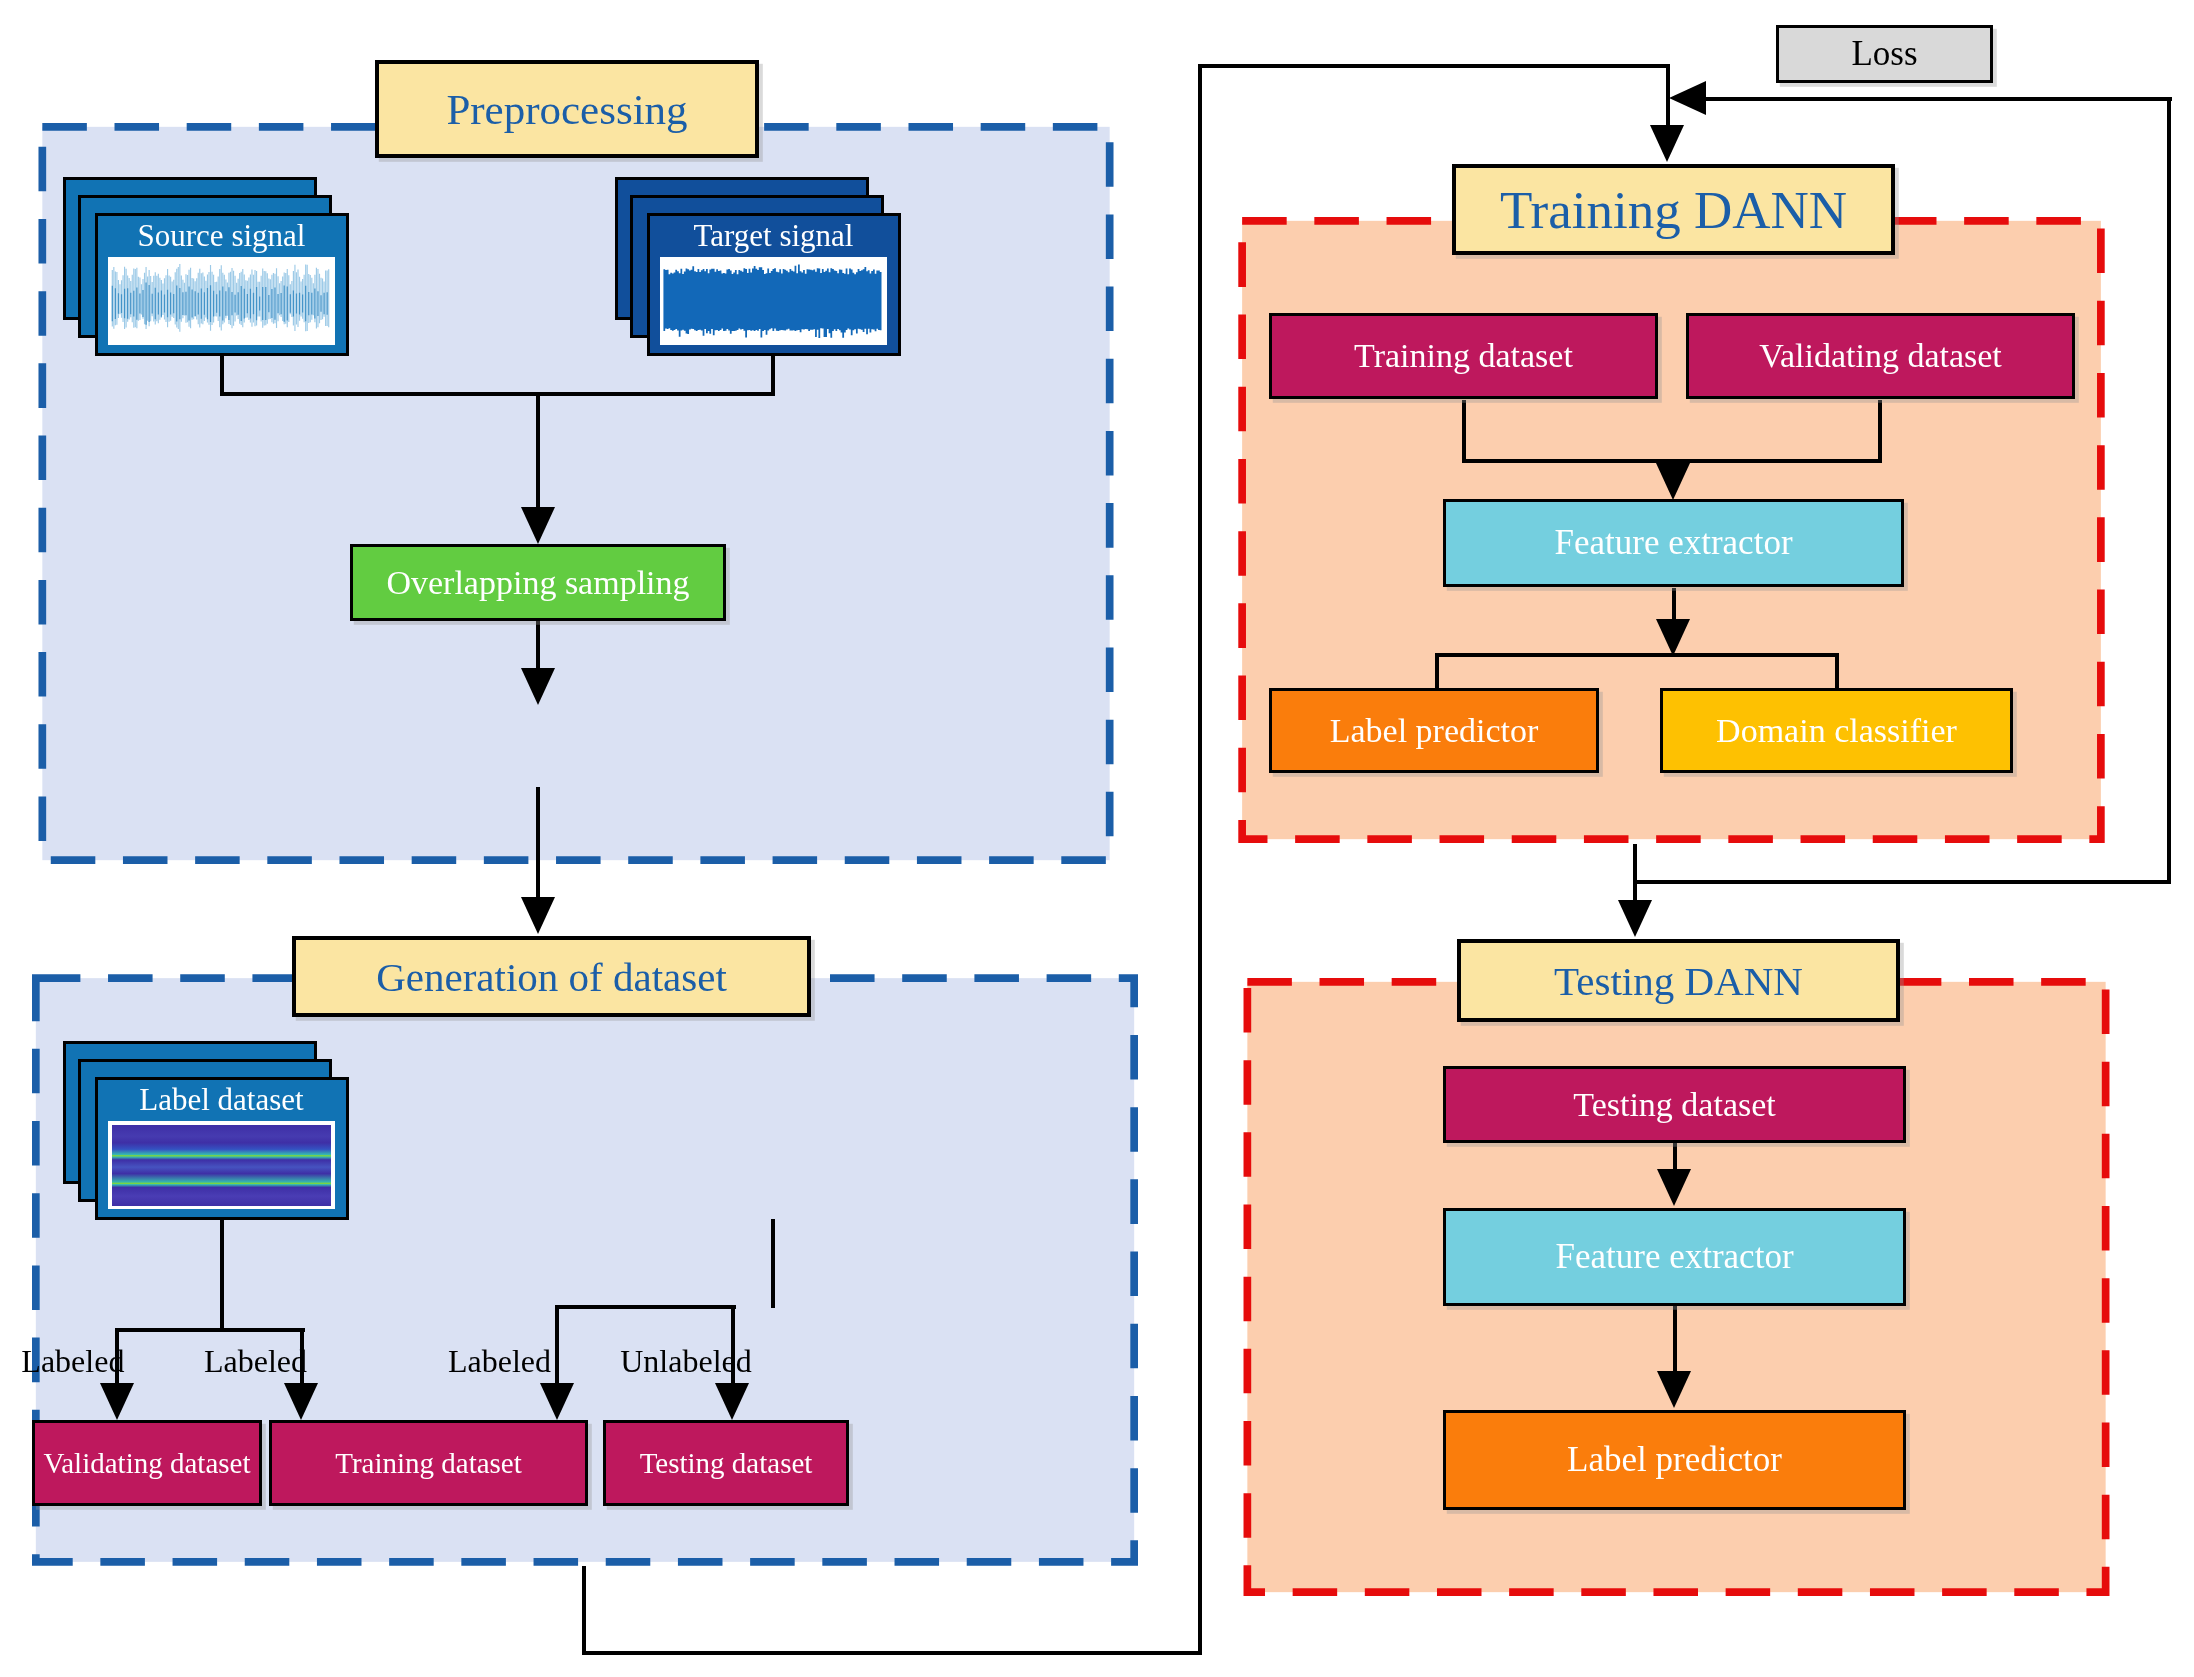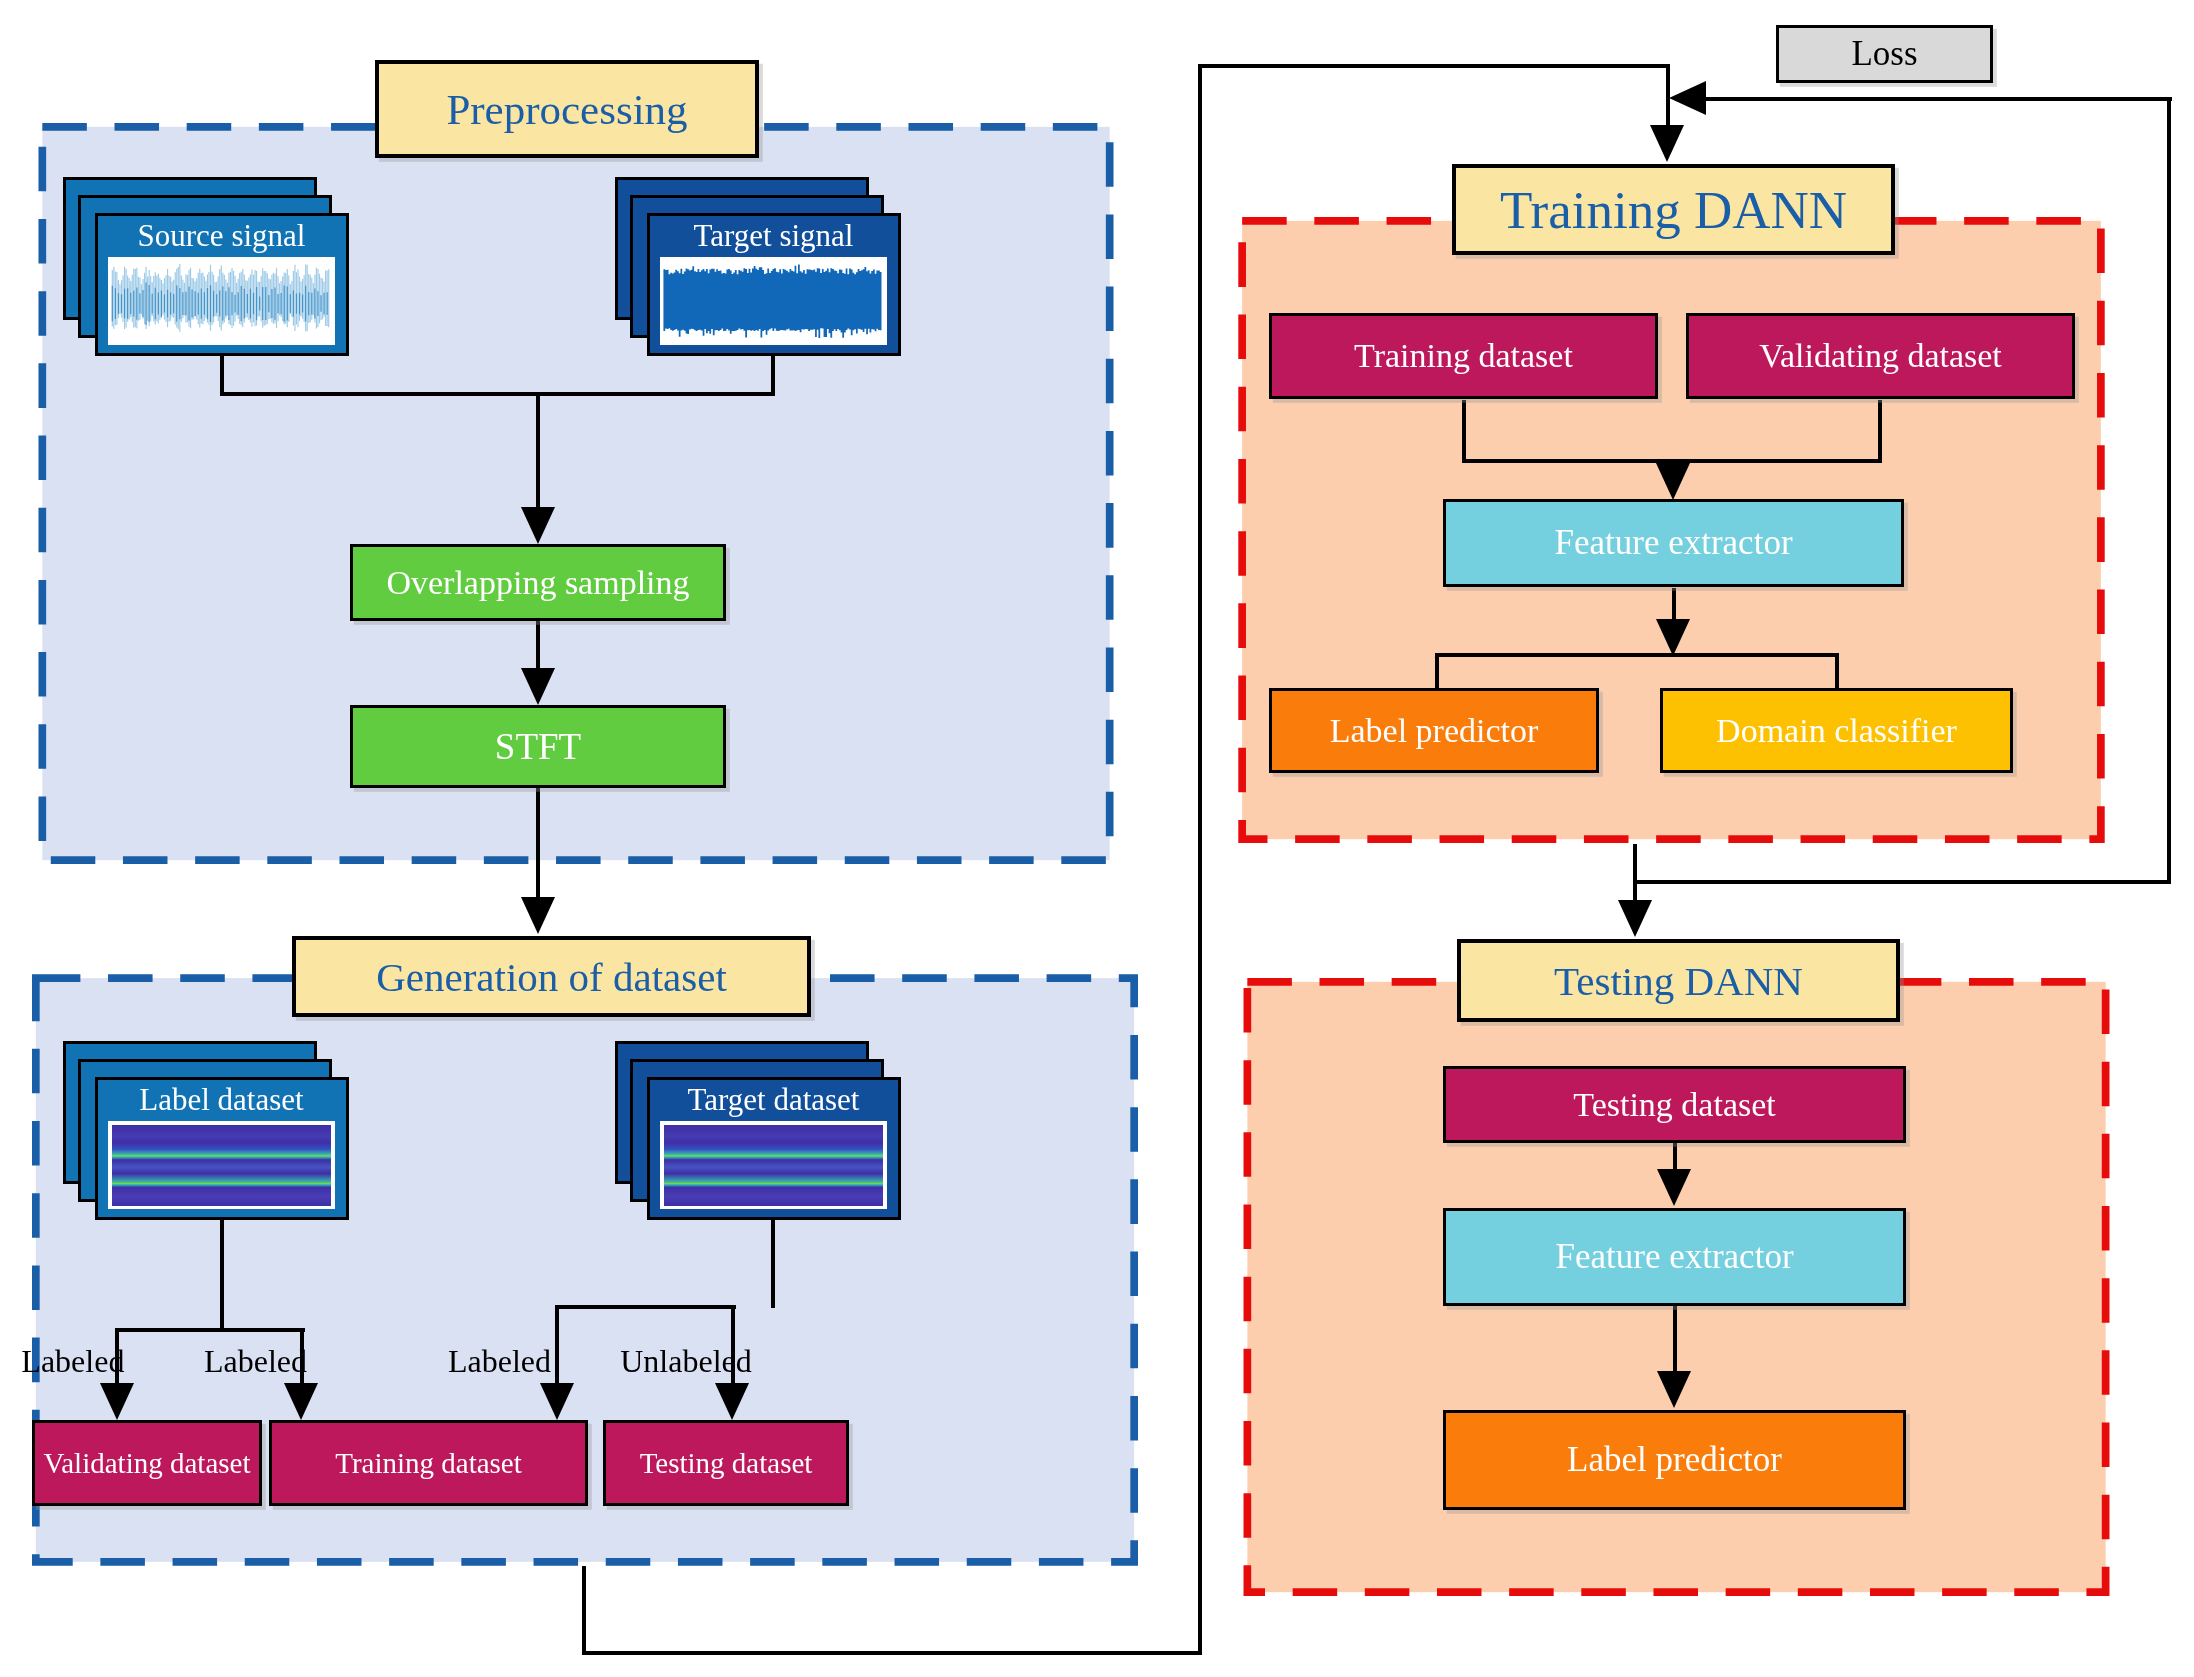--- a/index.html
+++ b/index.html
@@ -161,39 +161,28 @@
     <div class="card blue-card c0"></div>
     <div class="card blue-card c1"></div>
     <div class="card blue-card c2">
       <div class="card-label">Label dataset</div>
       <div class="panel">
         <div class="spectro"></div>
       </div>
     </div>
   </div>
 
-  <div class="stack" style="left:615px;top:1041px;">
-    <div class="card navy-card c0"></div>
-    <div class="card navy-card c1"></div>
-    <div class="card navy-card c2">
-      <div class="card-label">Target dataset</div>
-      <div class="panel">
-        <div class="spectro"></div>
-      </div>
-    </div>
-  </div>
 
   <div class="box title-box" style="left:375px;top:60px;width:384px;height:98px;font-size:43px;">Preprocessing</div>
   <div class="box title-box" style="left:278px;top:936px;width:519px;height:81px;font-size:41px;margin-left:14px;">Generation of dataset</div>
   <div class="box title-box" style="left:1452px;top:164px;width:443px;height:91px;font-size:53px;">Training DANN</div>
   <div class="box title-box" style="left:1457px;top:939px;width:443px;height:83px;font-size:41px;">Testing DANN</div>
   <div class="box loss-box" style="left:1776px;top:24.6px;width:217px;height:58px;font-size:35px;">Loss</div>
 
   <div class="box green-box" style="left:350px;top:544px;width:376px;height:77px;font-size:34px;">Overlapping sampling</div>
-  <div class="box green-box" style="left:350px;top:705px;width:376px;height:83px;font-size:37px;">STFT</div>
 
   <div class="edge-label" style="left:15.4px;top:1343px;width:115px;">Labeled</div>
   <div class="edge-label" style="left:198px;top:1343px;width:115px;">Labeled</div>
   <div class="edge-label" style="left:442px;top:1343px;width:115px;">Labeled</div>
   <div class="edge-label" style="left:615px;top:1343px;width:142px;">Unlabeled</div>
 
   <div class="box cyan-box" style="left:32px;top:1420px;width:230px;height:86px;font-size:29px;">Validating dataset</div>
   <div class="box cyan-box" style="left:269px;top:1420px;width:319px;height:86px;font-size:29px;">Training dataset</div>
   <div class="box cyan-box" style="left:603px;top:1420px;width:246px;height:86px;font-size:29px;">Testing dataset</div>
 

